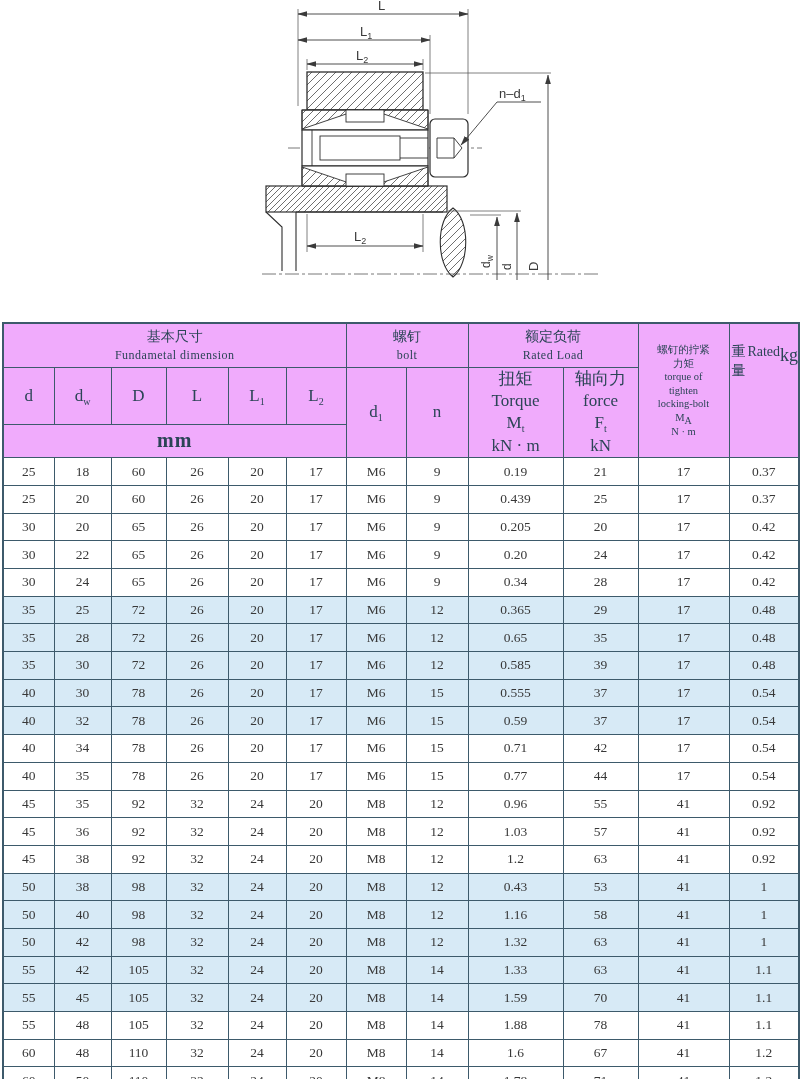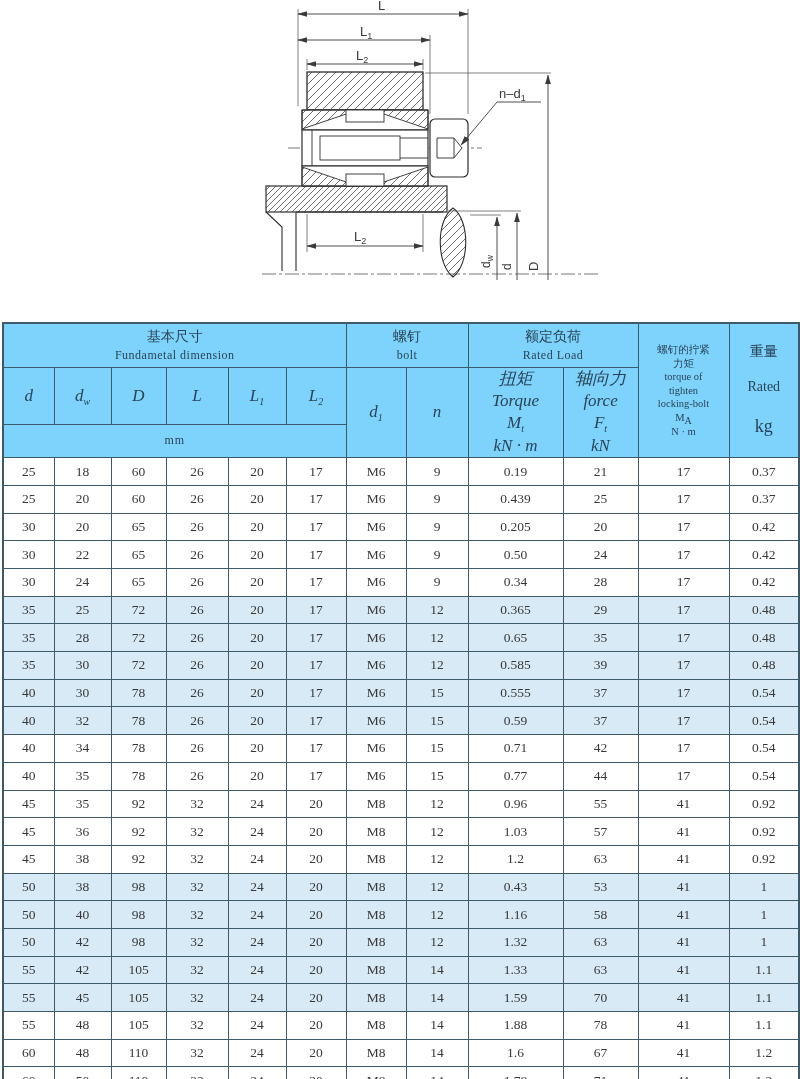--- a/index.html
+++ b/index.html
@@ -2,30 +2,30 @@
 <html><head>
 <meta charset="utf-8">
 <style>
   html,body{margin:0;padding:0;background:#fff;width:800px;height:1079px;overflow:hidden;}
   .page{width:800px;height:1079px;background:#fff;position:relative;font-family:"Liberation Serif",serif;}
   .drawing{width:800px;height:322px;position:relative;background:#fff;}
   svg text{font-family:"Liberation Sans",sans-serif;fill:#3a3a3a;}
   table.spec{border-collapse:collapse;table-layout:fixed;width:796px;margin:0 2px;
     border:2px solid #3d5a6b;}
   table.spec th, table.spec td{border:1px solid #3d5a6b;text-align:center;vertical-align:middle;padding:0;}
-  thead th{background:#7dd3fc;color:#2b4456;font-weight:normal;}
+  thead th{background:#f0abfc;color:#2b4456;font-weight:normal;}
   thead .grp{height:44px;font-size:14px;line-height:1.35;}
   thead .grp .en{font-size:12px;letter-spacing:.5px;}
-  thead .letters th{height:43px;font-size:17px;font-style:italic;}
-  thead .mmrow th{height:25px;font-size:12px;letter-spacing:1px;}
+  thead .letters th{height:43px;font-size:17px;}
+  thead .mmrow th{height:25px;font-size:20px;letter-spacing:1px;font-weight:bold;}
   th sub, td sub{font-size:10px;line-height:0;}
   th.tq{font-size:12.5px;line-height:1.32;}
   th.ma{font-size:10.5px;line-height:1.3;}
   th.wt{font-size:14px;}
-  th.wt .stack{display:flex;flex-direction:column;justify-content:space-between;height:96px;padding:8px 0;}
+  th.wt .stack{display:flex;flex-direction:row;justify-content:space-between;height:96px;padding:8px 0;}
   th.wt .kg{font-size:18px;}
   tbody td{height:26.7px;font-size:13.5px;color:#383838;background:#fff;
     border-top:none;border-bottom:none;}
   tbody tr.shaded td{background:#d7eaf6;}
   tbody tr.group-start td{border-top:1.5px solid #3d5a6b;}
 </style>
 </head>
 <body>
 
 <div class="page">
@@ -228,21 +228,21 @@
         </tr>
         <tr>
           <td>30</td>
           <td>22</td>
           <td>65</td>
           <td>26</td>
           <td>20</td>
           <td>17</td>
           <td>M6</td>
           <td>9</td>
-          <td>0.50</td>
+          <td>0.20</td>
           <td>24</td>
           <td>17</td>
           <td>0.42</td>
         </tr>
         <tr>
           <td>30</td>
           <td>24</td>
           <td>65</td>
           <td>26</td>
           <td>20</td>

